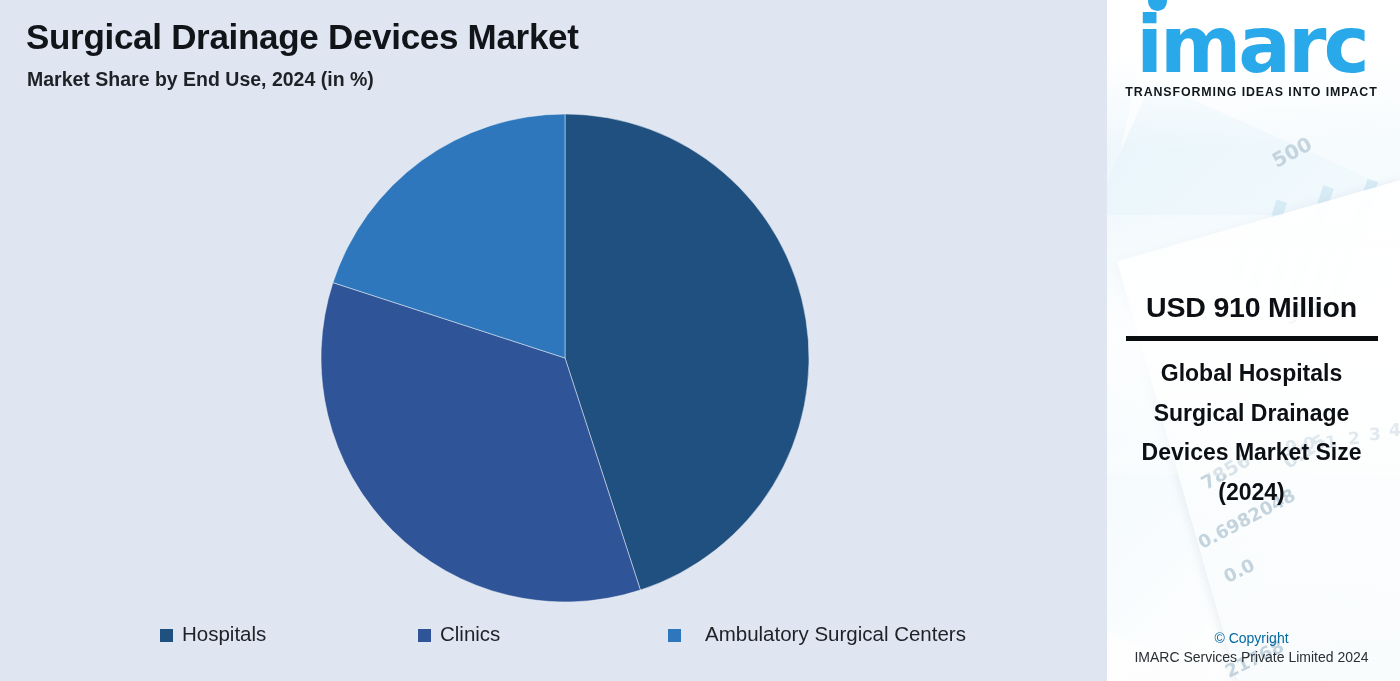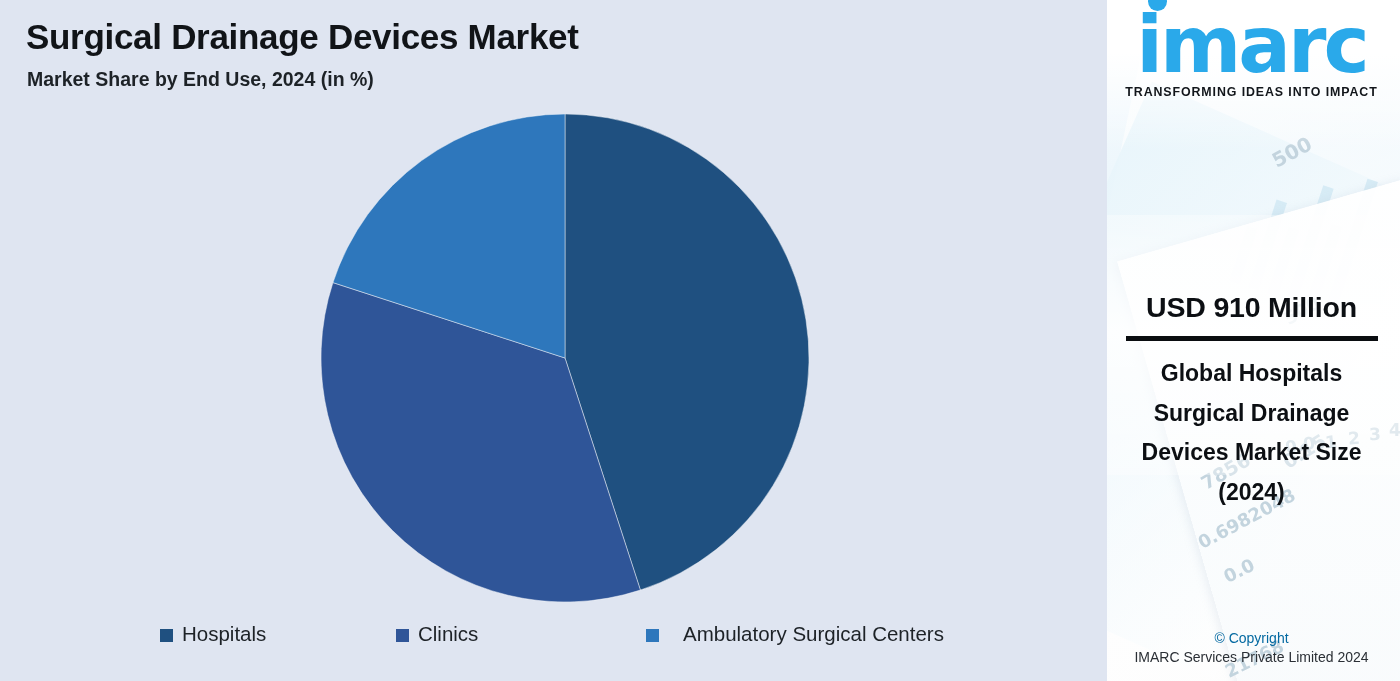--- a/index.html
+++ b/index.html
@@ -57,21 +57,21 @@
     width: 830px;
     display: flex;
     align-items: center;
   }
   .legend-item {
     display: flex;
     align-items: center;
     gap: 9px;
     white-space: nowrap;
   }
-  .legend-item.i0 { width: 236px; }
+  .legend-item.i0 { width: 258px; }
   .legend-item.i1 { width: 250px; }
   .legend-item.i2 { width: auto; gap: 24px; }
   .legend-swatch {
     width: 13px; height: 13px;
     flex: 0 0 auto;
     margin-top: 2px;
   }
   .legend-label {
     font-size: 20.5px;
     color: #1d2227;

